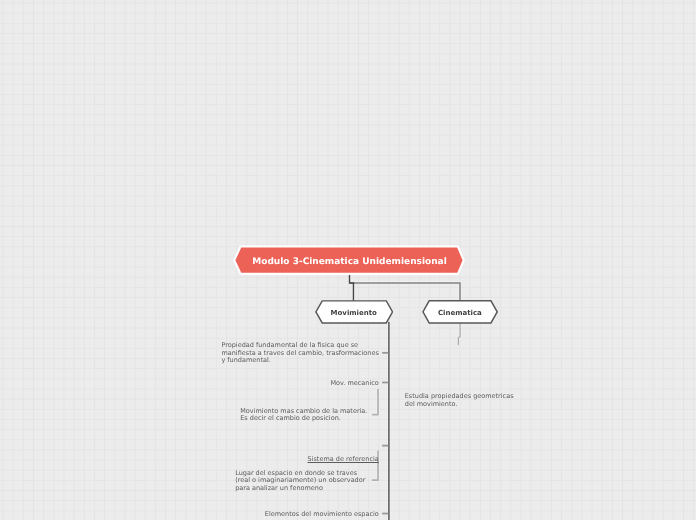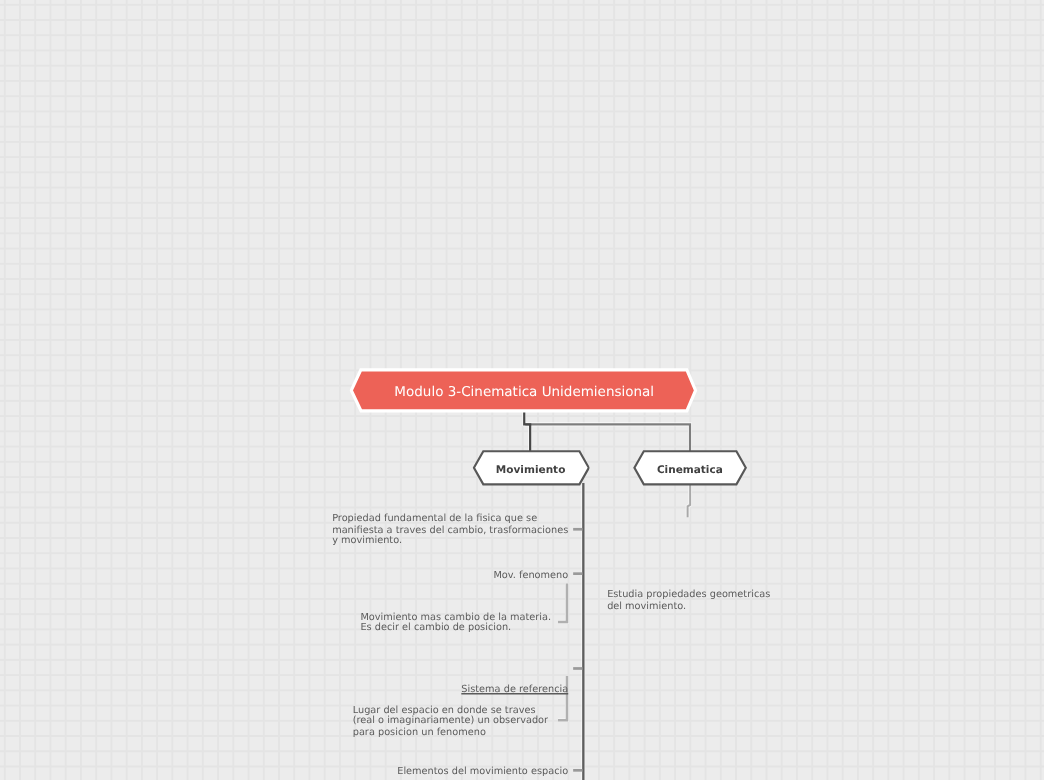--- a/index.html
+++ b/index.html
@@ -22,21 +22,21 @@
 
   
   #root-node{
     left:233px;top:245px;width:233px;height:31px;
   }
   #root-node .hexfill{
     position:absolute;left:0;top:0;width:233px;height:31px;
   }
   #root-label{
     position:absolute;inset:0;display:flex;align-items:center;justify-content:center;
-    color:#ffffff;font-size:9px;font-weight:normal;white-space:nowrap;
+    color:#ffffff;font-size:9px;font-weight:bold;white-space:nowrap;
     font-family:"DejaVu Sans", sans-serif;
     padding-top:3.5px;
   }
 
   .branch{position:absolute;height:24px;}
   .branch .hexbg{position:absolute;inset:0;}
   .branch .blabel{
     position:absolute;inset:0;display:flex;align-items:center;justify-content:center;
     color:#3f3f3f;font-size:7px;font-weight:bold;
     padding-top:2px;
@@ -100,44 +100,44 @@
   <div class="node branch" id="branch-mov">
     <svg class="hexbg" viewBox="0 0 78.5 24" preserveAspectRatio="none">
       <path d="M0.95 11.88 L7.2 0.85 L71.3 0.85 L77.55 11.88 L71.3 22.92 L7.2 22.92 Z" fill="#ffffff" stroke="#585858" stroke-width="1.45"></path>
     </svg>
     <div class="blabel">Movimiento</div>
   </div>
 
   <div class="note right" style="right:317.2px;top:342.3px;">
     <div>Propiedad fundamental de la fisica que se</div>
     <div>manifiesta a traves del cambio, trasformaciones</div>
-    <div>y movimiento.</div>
+    <div>y fundamental.</div>
   </div>
 
   <div class="note" style="left:404.75px;top:349.2px;margin-top:44px;">
     <div>Estudia propiedades geometricas</div>
     <div>del movimiento.</div>
   </div>
 
   <div class="note right" style="right:317.2px;top:379.8px;">
-    <div>Mov. fenomeno</div>
+    <div>Mov. mecanico</div>
   </div>
 
   <div class="note right" style="right:328.6px;top:407.9px;">
     <div>Movimiento mas cambio de la materia.</div>
     <div>Es decir el cambio de posicion.</div>
   </div>
 
   <div class="note right" style="right:317.2px;top:456px;text-decoration:underline;">
     <div>Sistema de referencia</div>
   </div>
 
   <div class="note right" style="right:330.6px;top:469.5px;">
     <div>Lugar del espacio en donde se traves</div>
     <div>(real o imaginariamente) un observador</div>
-    <div>para posicion un fenomeno</div>
+    <div>para analizar un fenomeno</div>
   </div>
 
   <div class="note right" style="right:317.2px;top:511.2px;">
     <div>Elementos del movimiento espacio</div>
   </div>
 
 </div>
 
 </body></html>

